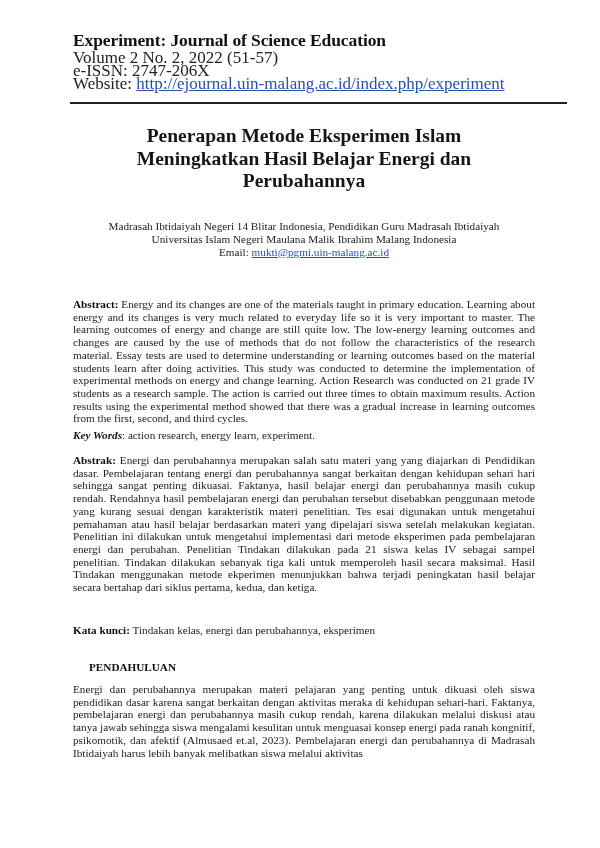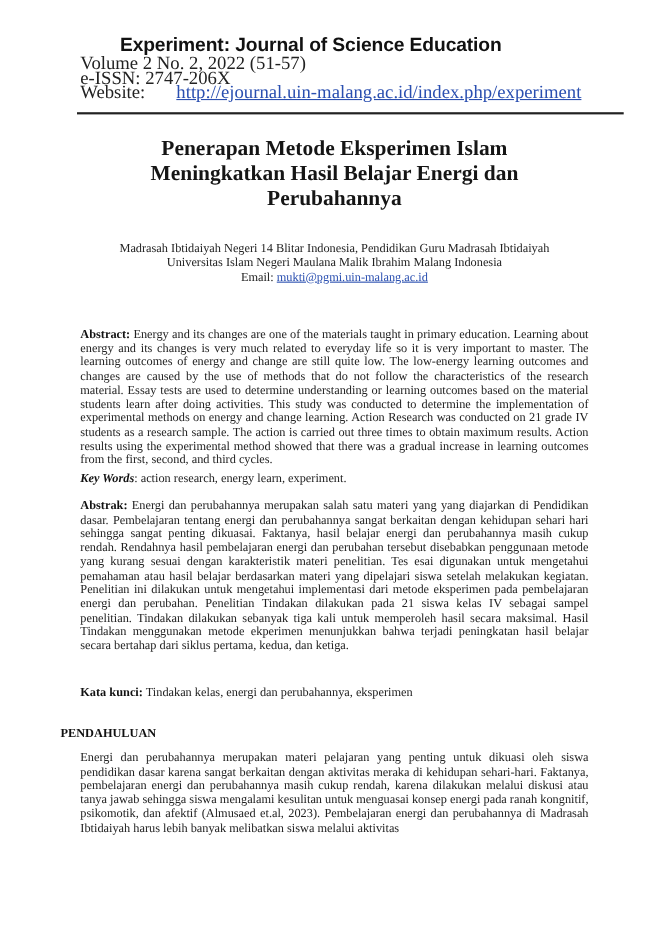--- a/index.html
+++ b/index.html
@@ -3,28 +3,28 @@
 <meta charset="utf-8">
 <style>
   html, body { margin: 0; padding: 0; }
   body {
     width: 600px; height: 848px; background: #ffffff; overflow: hidden;
     position: relative; color: #1a1a1a;
     font-family: "Liberation Serif", serif;
   }
   .hdr-title {
     position: absolute; left: 73px; top: 30px;
-    font-family: Liberation Sans, sans-serif; font-weight: bold;
-    font-size: 17.5px; letter-spacing: -0.1px; color: #111; margin-left: 36px;
+    font-family: Liberation Serif, serif; font-weight: bold;
+    font-size: 17.5px; letter-spacing: -0.1px; color: #111;
   }
   .hdr-line {
     position: absolute; left: 73px; font-family: "Liberation Serif", serif;
     font-size: 17px; color: #222; line-height: 13px;
   }
-  .hdr-link { color: #2a4fb0; text-decoration: underline; margin-left: 24px; }
+  .hdr-link { color: #2a4fb0; text-decoration: underline; }
   .rule {
     position: absolute; left: 70px; top: 102px; width: 497px; height: 2px;
     background: #222;
   }
   .title {
     position: absolute; left: 73px; top: 125px; width: 462px;
     text-align: center; font-weight: bold; font-size: 19.5px; line-height: 22.5px;
     color: #151515;
   }
   .authors {
@@ -32,21 +32,21 @@
     font-size: 11.2px; line-height: 12.8px; color: #222;
   }
   .authors .names { font-weight: bold; }
   .authors a { color: #2a4fb0; text-decoration: underline; margin-top: 32px; }
   .para {
     position: absolute; left: 73px; width: 462px;
     font-size: 11.2px; line-height: 12.7px; text-align: justify; color: #222;
   }
   .para b { color: #111; }
   .section-head {
-    position: absolute; left: 55px; top: 661px;
+    position: absolute; left: 89px; top: 661px;
     font-weight: bold; font-size: 11.2px; color: #111;
   }
 </style>
 </head>
 <body>
 
 <div>
   <div class="hdr-title">Experiment: Journal of Science Education</div>
   <div class="hdr-line" style="top:51px">Volume 2 No. 2, 2022 (51-57)</div>
   <div class="hdr-line" style="top:64px">e-ISSN: 2747-206X</div>

